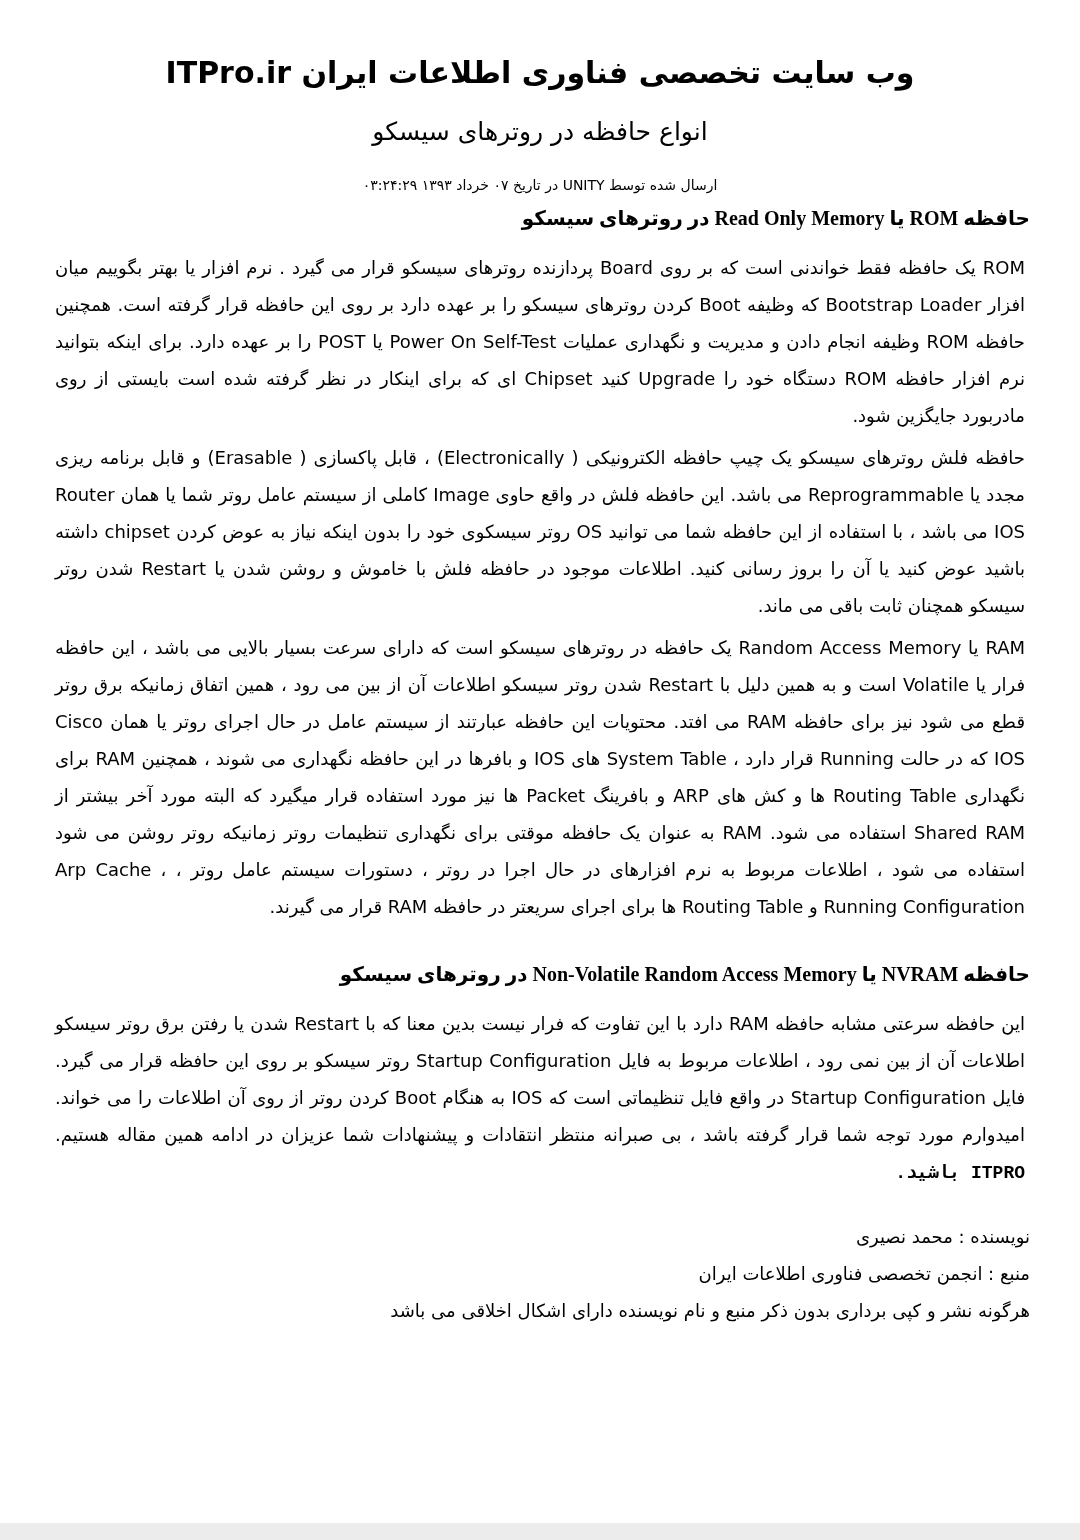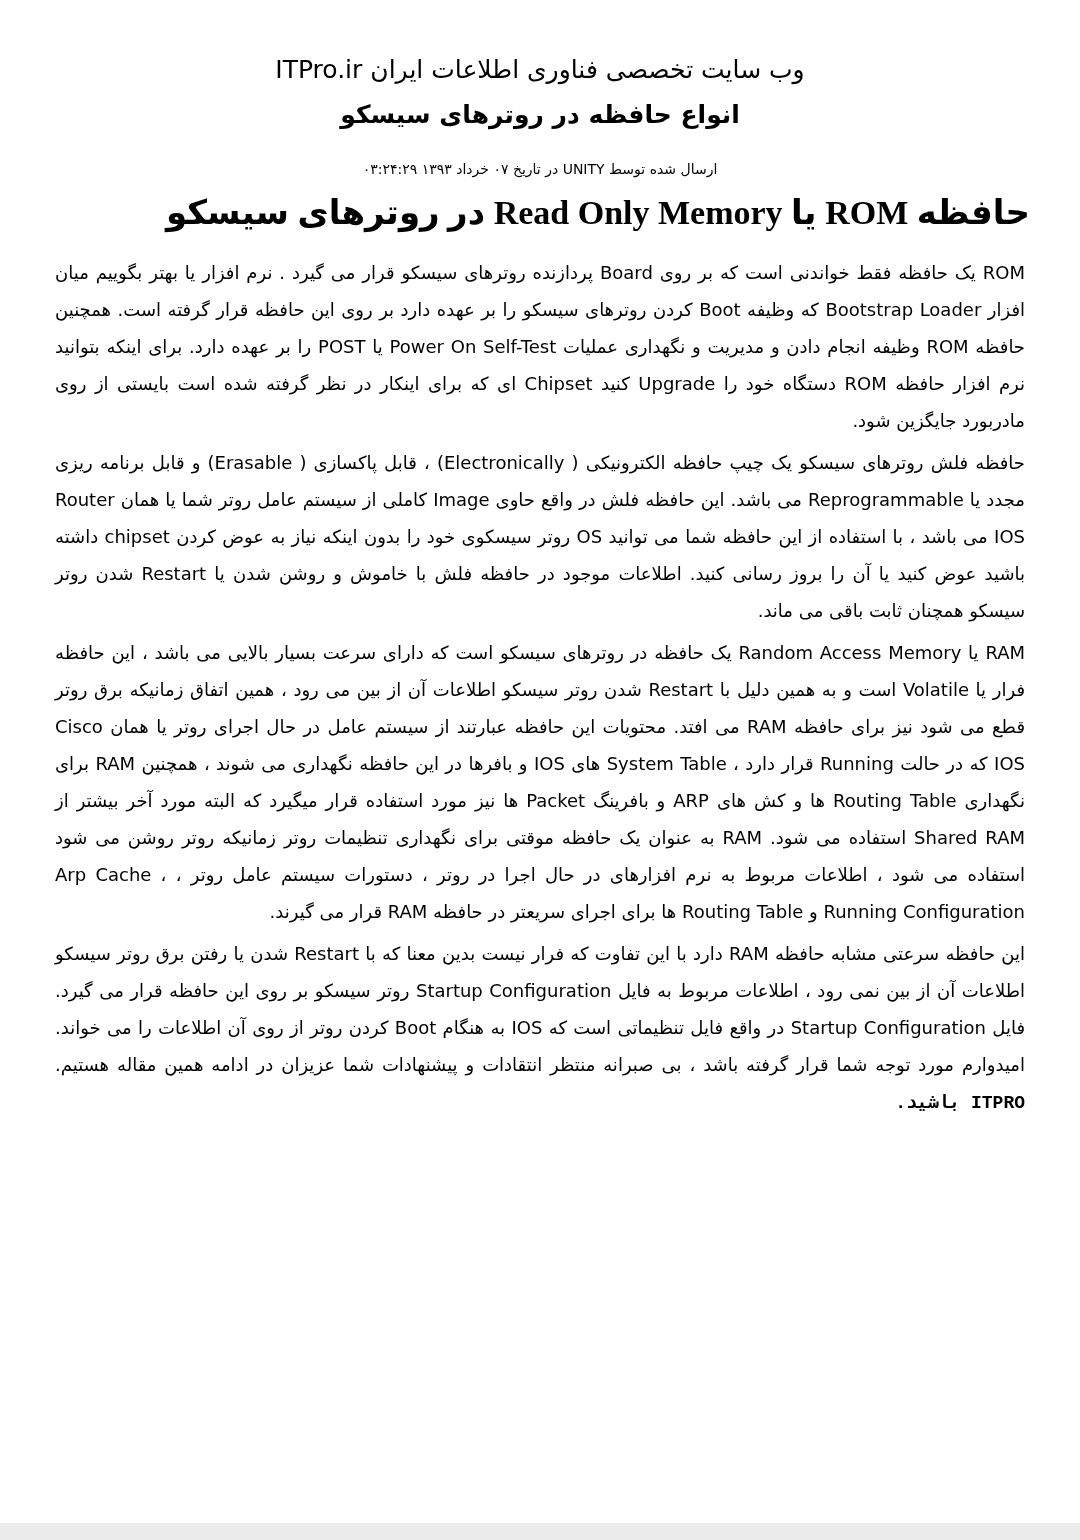--- a/index.html
+++ b/index.html
@@ -14,42 +14,42 @@
     overflow: hidden;
     direction: rtl;
     font-family: "DejaVu Sans", sans-serif;
     color: #000000;
   }
   .page {
     padding: 54px 50px 0 50px;
   }
   .doc-title {
     text-align: center;
-    font-weight: normal;
-    font-size: 25px;
+    font-weight: bold;
+    font-size: 30px;
     line-height: 1.25;
-    margin: 0 0 14px 0;
+    margin: 0 0 24px 0;
   }
   .doc-subtitle {
     text-align: center;
-    font-weight: bold;
+    font-weight: normal;
     font-size: 25px;
     line-height: 1.25;
     margin: 0 0 30px 0;
   }
   .byline {
     text-align: center;
     font-size: 14px;
     margin: 4px 0 6px 0;
   }
   h2.section-heading {
     direction: rtl;
     text-align: justify;
     font-weight: bold;
-    font-size: 34px;
+    font-size: 20px;
     line-height: 1.5;
     margin: 34px 0 16px 0;
     font-family: "Liberation Serif", "DejaVu Sans", serif;
   }
   h2.section-heading.first {
     margin-top: 10px;
   }
   p.section-body {
     direction: rtl;
     text-align: justify;
@@ -87,18 +87,24 @@
 
   <div class="byline">ارسال شده توسط UNITY در تاریخ ۰۷ خرداد ۱۳۹۳ ۰۳:۲۴:۲۹</div>
 
   <h2 class="section-heading first">حافظه ROM یا Read Only Memory در روترهای سیسکو</h2>
   <p class="section-body">ROM یک حافظه فقط خواندنی است که بر روی Board پردازنده روترهای سیسکو قرار می گیرد . نرم افزار یا بهتر بگوییم میان افزار Bootstrap Loader که وظیفه Boot کردن روترهای سیسکو را بر عهده دارد بر روی این حافظه قرار گرفته است. همچنین حافظه ROM وظیفه انجام دادن و مدیریت و نگهداری عملیات Power On Self-Test یا POST را بر عهده دارد. برای اینکه بتوانید نرم افزار حافظه ROM دستگاه خود را Upgrade کنید Chipset ای که برای اینکار در نظر گرفته شده است بایستی از روی مادربورد جایگزین شود.</p>
 
   <p class="section-body">حافظه فلش روترهای سیسکو یک چیپ حافظه الکترونیکی ( Electronically) ، قابل پاکسازی ( Erasable) و قابل برنامه ریزی مجدد یا Reprogrammable می باشد. این حافظه فلش در واقع حاوی Image کاملی از سیستم عامل روتر شما یا همان Router IOS می باشد ، با استفاده از این حافظه شما می توانید OS روتر سیسکوی خود را بدون اینکه نیاز به عوض کردن chipset داشته باشید عوض کنید یا آن را بروز رسانی کنید. اطلاعات موجود در حافظه فلش با خاموش و روشن شدن یا Restart شدن روتر سیسکو همچنان ثابت باقی می ماند.</p>
 
   <p class="section-body">RAM یا Random Access Memory یک حافظه در روترهای سیسکو است که دارای سرعت بسیار بالایی می باشد ، این حافظه فرار یا Volatile است و به همین دلیل با Restart شدن روتر سیسکو اطلاعات آن از بین می رود ، همین اتفاق زمانیکه برق روتر قطع می شود نیز برای حافظه RAM می افتد. محتویات این حافظه عبارتند از سیستم عامل در حال اجرای روتر یا همان Cisco IOS که در حالت Running قرار دارد ، System Table های IOS و بافرها در این حافظه نگهداری می شوند ، همچنین RAM برای نگهداری Routing Table ها و کش های ARP و بافرینگ Packet ها نیز مورد استفاده قرار میگیرد که البته مورد آخر بیشتر از Shared RAM استفاده می شود. RAM به عنوان یک حافظه موقتی برای نگهداری تنظیمات روتر زمانیکه روتر روشن می شود استفاده می شود ، اطلاعات مربوط به نرم افزارهای در حال اجرا در روتر ، دستورات سیستم عامل روتر ، Arp Cache ، Running Configuration و Routing Table ها برای اجرای سریعتر در حافظه RAM قرار می گیرند.</p>
 
+  <h2 class="section-heading">حافظه NVRAM یا Non-Volatile Random Access Memory در روترهای سیسکو</h2>
   <p class="section-body"><span>این حافظه سرعتی مشابه حافظه RAM دارد با این تفاوت که فرار نیست بدین معنا که با Restart شدن یا رفتن برق روتر سیسکو اطلاعات آن از بین نمی رود ، اطلاعات مربوط به فایل Startup Configuration روتر سیسکو بر روی این حافظه قرار می گیرد. فایل Startup Configuration در واقع فایل تنظیماتی است که IOS به هنگام Boot کردن روتر از روی آن اطلاعات را می خواند. امیدوارم مورد توجه شما قرار گرفته باشد ، بی صبرانه منتظر انتقادات و پیشنهادات شما عزیزان در ادامه همین مقاله هستیم. </span><span class="bold-suffix">ITPRO باشید.</span></p>
 
+  <div class="footer-block">
+    <div>نویسنده : محمد نصیری</div>
+    <div>منبع : انجمن تخصصی فناوری اطلاعات ایران</div>
+    <div>هرگونه نشر و کپی برداری بدون ذکر منبع و نام نویسنده دارای اشکال اخلاقی می باشد</div>
+  </div>
 
 </div>
 
 <div class="bottom-scrollbar" style="background: rgb(236, 236, 236);"></div>
 
 </body></html>

